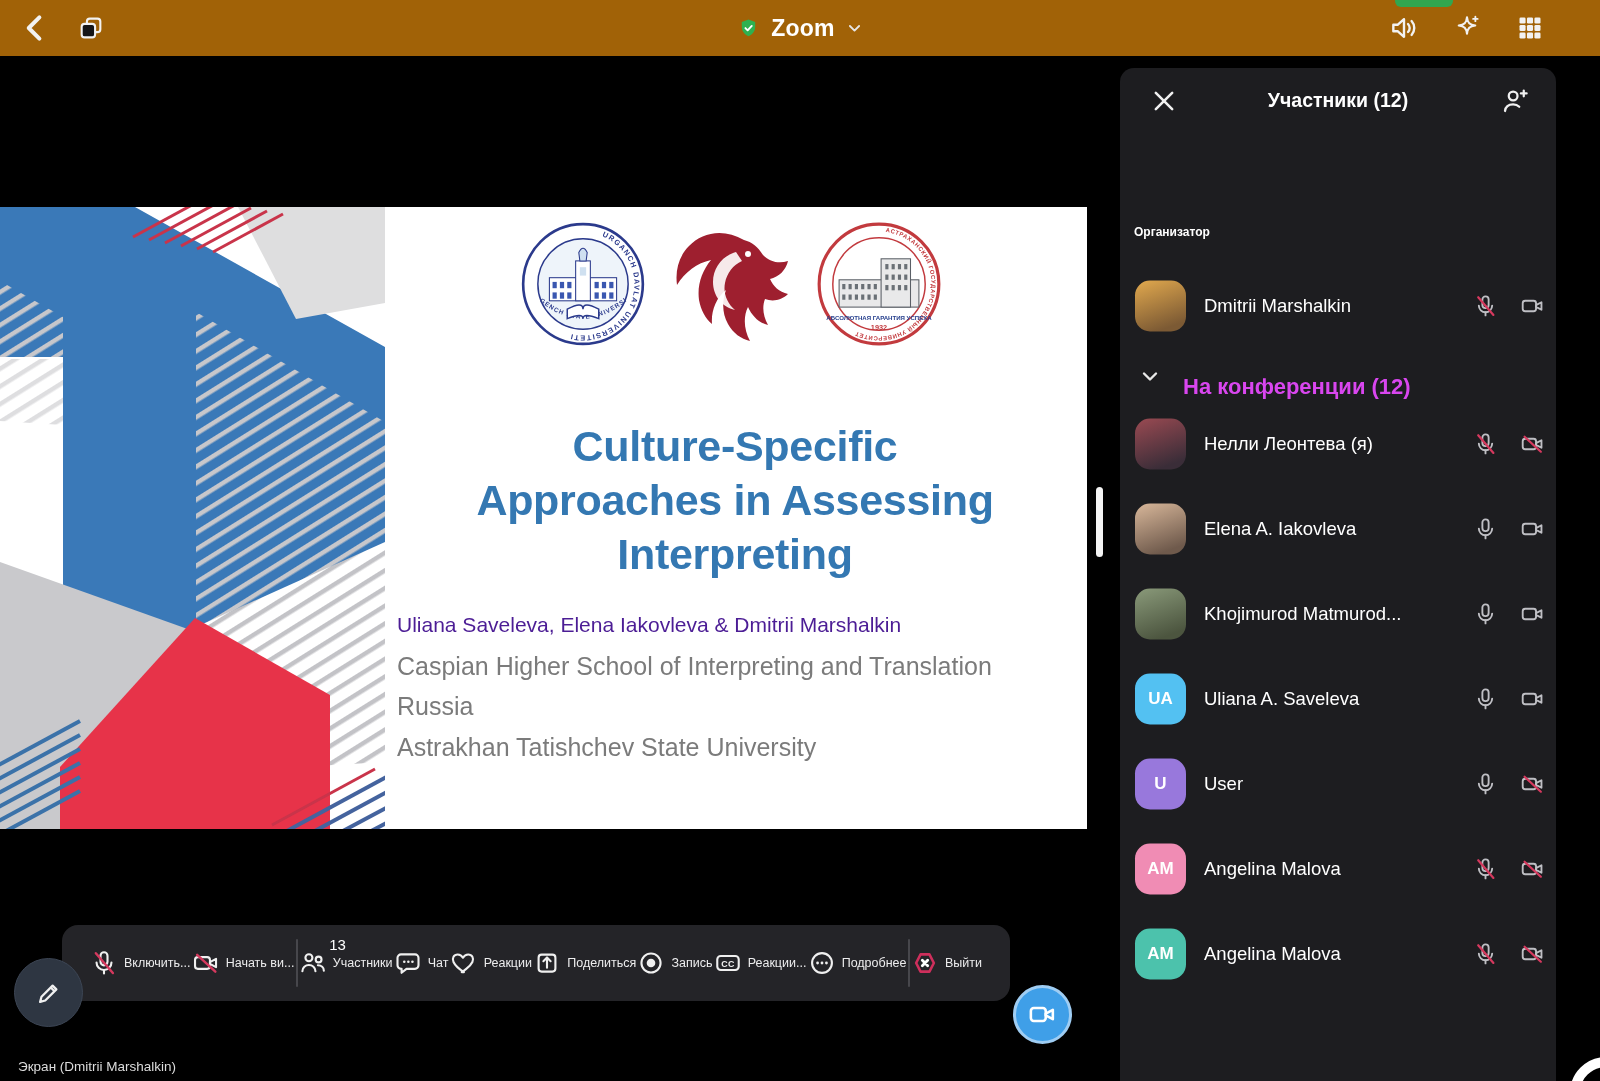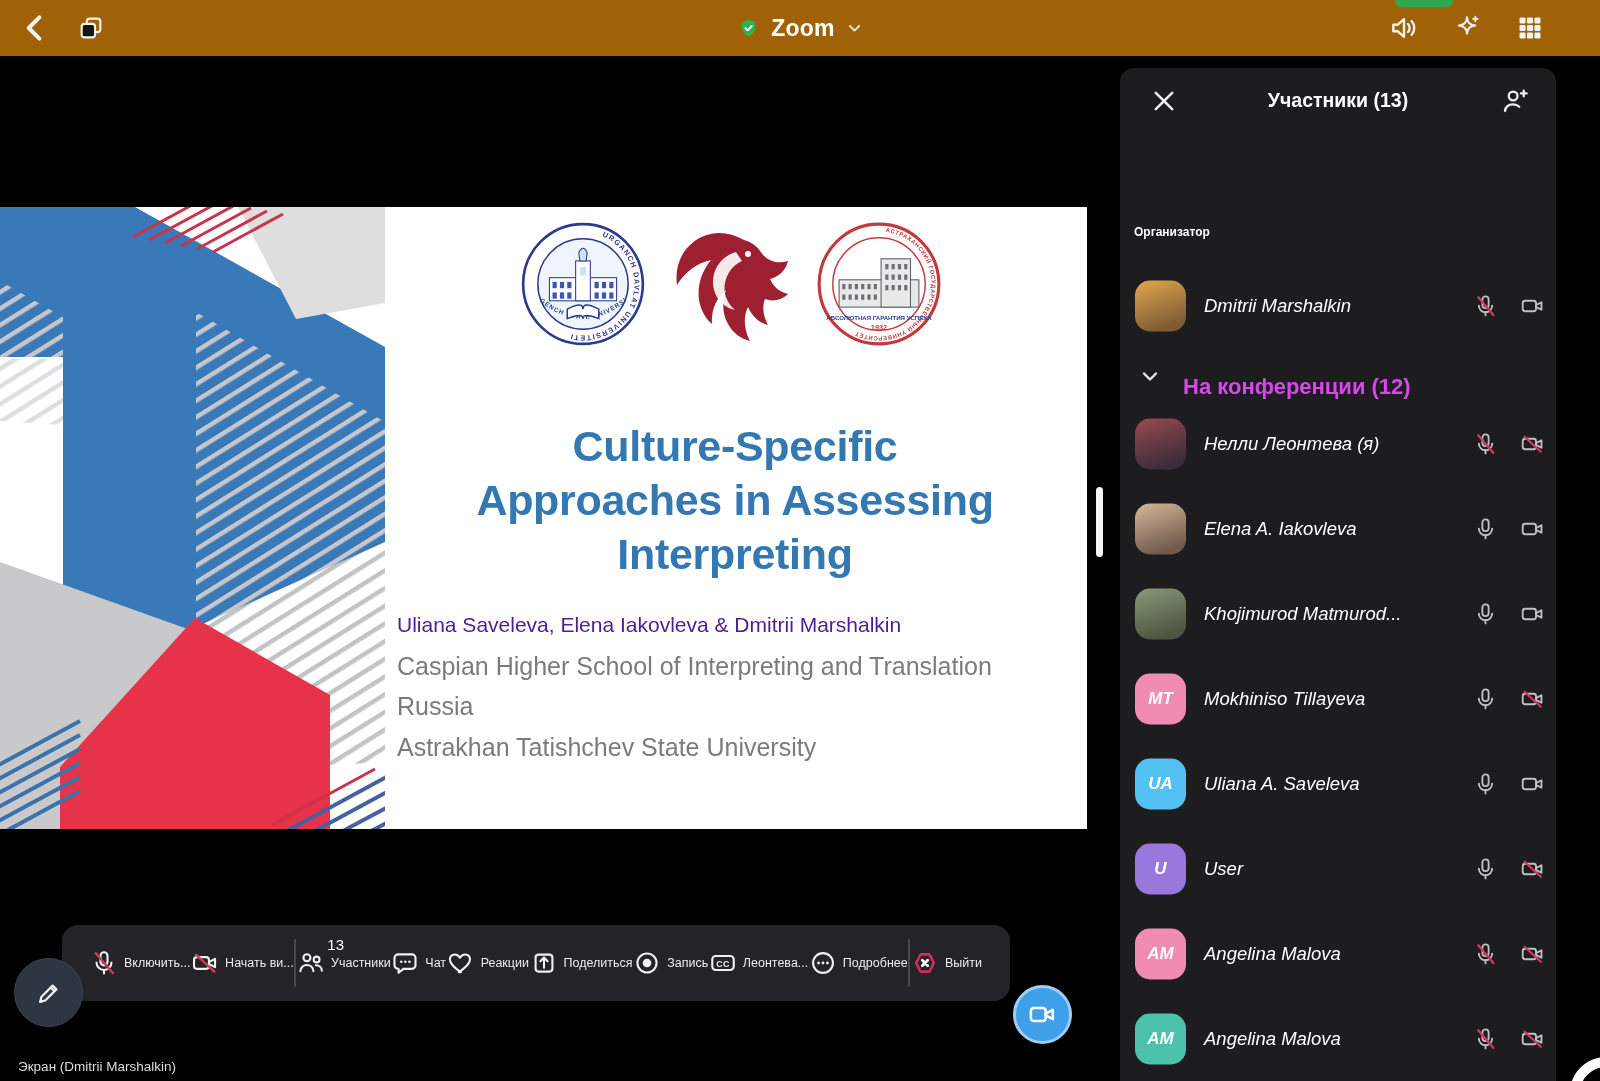--- a/index.html
+++ b/index.html
@@ -58,21 +58,21 @@
   #search-input{background:transparent;border:0;outline:none;color:#e8e8ea;font-size:18.5px;width:100%;font-family:inherit;}
   #search-input::placeholder{color:#9fa0a6;}
   .section-label{position:absolute;left:14px;color:#fff;font-size:12px;font-weight:700;}
   #organizer-label{top:157px;}
   #in-meeting-header{position:absolute;left:0;top:290px;width:100%;height:36px;}
   #in-meeting-chevron{position:absolute;left:18px;top:6px;width:24px;height:24px;color:#e8e8e8;}
   #in-meeting-chevron svg{width:100%;height:100%;display:block;}
   #in-meeting-label{position:absolute;left:63px;top:16px;color:#d946ef;font-size:22px;font-weight:700;}
   #organizer-row{position:absolute;left:0;top:195px;width:100%;height:84px;}
   #rows{position:absolute;left:0;top:333px;width:100%;}
-  .p-row{position:relative;width:100%;height:85px;font-style:italic;}
+  .p-row{position:relative;width:100%;height:85px;}
   .p-avatar{position:absolute;left:15px;top:50%;transform:translateY(-50%);width:51px;height:51px;border-radius:15px;
             display:flex;align-items:center;justify-content:center;color:#fff;font-weight:700;font-size:17px;overflow:hidden;}
   .p-name{position:absolute;left:84px;top:50%;transform:translateY(-50%);color:#fff;font-size:18.5px;white-space:nowrap;}
   .p-mic,.p-cam{position:absolute;top:50%;transform:translateY(-50%);width:25px;height:25px;color:#bfbfc4;}
   .p-mic{left:353px;}
   .p-cam{left:400px;}
   .p-mic svg,.p-cam svg{width:100%;height:100%;display:block;}
   
   #corner-arc{position:absolute;right:0;bottom:0;width:60px;height:60px;pointer-events:none;}
 </style>
@@ -371,21 +371,21 @@
         </span>
         <span class="tb-label">Запись</span>
       </button>
       <button class="tb-item">
         <span class="tb-iconwrap">
           <svg viewBox="0 0 24 24">
             <rect x="2.8" y="6" width="18.4" height="12" rx="3" fill="none" stroke="currentColor" stroke-width="1.8" stroke-linecap="round" stroke-linejoin="round"></rect>
             <text x="12" y="15.2" text-anchor="middle" font-size="7.6" font-weight="bold" fill="currentColor" font-family="Liberation Sans,sans-serif" letter-spacing="0.4">CC</text>
           </svg>
         </span>
-        <span class="tb-label">Леонтева...</span>
+        <span class="tb-label">Реакции...</span>
       </button>
       <button class="tb-item">
         <span class="tb-iconwrap">
           <svg viewBox="0 0 24 24">
             <circle cx="12" cy="12" r="8.5" fill="none" stroke="currentColor" stroke-width="1.8" stroke-linecap="round" stroke-linejoin="round"></circle>
             <g fill="currentColor">
               <circle cx="8.2" cy="12" r="1.2"></circle>
               <circle cx="12" cy="12" r="1.2"></circle>
               <circle cx="15.8" cy="12" r="1.2"></circle>
             </g>
@@ -422,21 +422,21 @@
 
   <div id="drag-handle"></div>
 
   <div id="panel">
     <div id="panel-header">
       <button id="panel-close">
         <svg viewBox="0 0 24 24">
             <path d="M5 5l14 14M19 5 5 19" stroke="currentColor" stroke-width="2.2" stroke-linecap="round"></path>
           </svg>
       </button>
-      <div id="panel-title">Участники (13)</div>
+      <div id="panel-title">Участники (12)</div>
       <button id="panel-add">
         <svg viewBox="0 0 24 24">
             <circle cx="10.5" cy="8" r="3.5" fill="none" stroke="currentColor" stroke-width="1.8"></circle>
             <path d="M4 20c.4-3.3 3-5.3 6.5-5.3 2 0 3.7.7 4.9 1.9" fill="none" stroke="currentColor" stroke-width="1.8" stroke-linecap="round"></path>
             <path d="M19 3.6v4.6M16.7 5.9h4.6" stroke="currentColor" stroke-width="1.8" stroke-linecap="round"></path>
           </svg>
       </button>
     </div>
 
 
@@ -519,38 +519,20 @@
             </svg>
           </span>
           <span class="p-cam">
             <svg viewBox="0 0 24 24">
               <rect x="2.6" y="7" width="12.8" height="10" rx="2.4" fill="none" stroke="currentColor" stroke-width="1.8" stroke-linecap="round" stroke-linejoin="round"></rect>
               <path d="M15.4 11.2 20.6 8.4v7.2l-5.2-2.8z" fill="none" stroke="currentColor" stroke-width="1.8" stroke-linecap="round" stroke-linejoin="round"></path>
             </svg>
           </span>
         </div>
         <div class="p-row">
-          <div class="p-avatar" style="background: rgb(240, 140, 180);">MT</div>
-          <span class="p-name">Mokhiniso Tillayeva</span>
-          <span class="p-mic">
-            <svg viewBox="0 0 24 24">
-              <rect x="9" y="2.8" width="6" height="11.2" rx="3" fill="none" stroke="currentColor" stroke-width="1.8" stroke-linecap="round" stroke-linejoin="round"></rect>
-              <path d="M5.6 11.6a6.4 6.4 0 0 0 12.8 0" fill="none" stroke="currentColor" stroke-width="1.8" stroke-linecap="round" stroke-linejoin="round"></path>
-              <path d="M12 18v3" fill="none" stroke="currentColor" stroke-width="1.8" stroke-linecap="round" stroke-linejoin="round"></path>
-            </svg>
-          </span>
-          <span class="p-cam">
-            <svg viewBox="0 0 24 24">
-              <rect x="2.6" y="7" width="12.8" height="10" rx="2.4" fill="none" stroke="currentColor" stroke-width="1.8" stroke-linecap="round" stroke-linejoin="round"></rect>
-              <path d="M15.4 11.2 20.6 8.4v7.2l-5.2-2.8z" fill="none" stroke="currentColor" stroke-width="1.8" stroke-linecap="round" stroke-linejoin="round"></path>
-              <path d="M4.4 5 20 19.4" stroke="#d5395e" stroke-width="2.1" stroke-linecap="round"></path>
-            </svg>
-          </span>
-        </div>
-        <div class="p-row">
           <div class="p-avatar" style="background: rgb(83, 193, 242);">UA</div>
           <span class="p-name">Uliana A. Saveleva</span>
           <span class="p-mic">
             <svg viewBox="0 0 24 24">
               <rect x="9" y="2.8" width="6" height="11.2" rx="3" fill="none" stroke="currentColor" stroke-width="1.8" stroke-linecap="round" stroke-linejoin="round"></rect>
               <path d="M5.6 11.6a6.4 6.4 0 0 0 12.8 0" fill="none" stroke="currentColor" stroke-width="1.8" stroke-linecap="round" stroke-linejoin="round"></path>
               <path d="M12 18v3" fill="none" stroke="currentColor" stroke-width="1.8" stroke-linecap="round" stroke-linejoin="round"></path>
             </svg>
           </span>
           <span class="p-cam">

